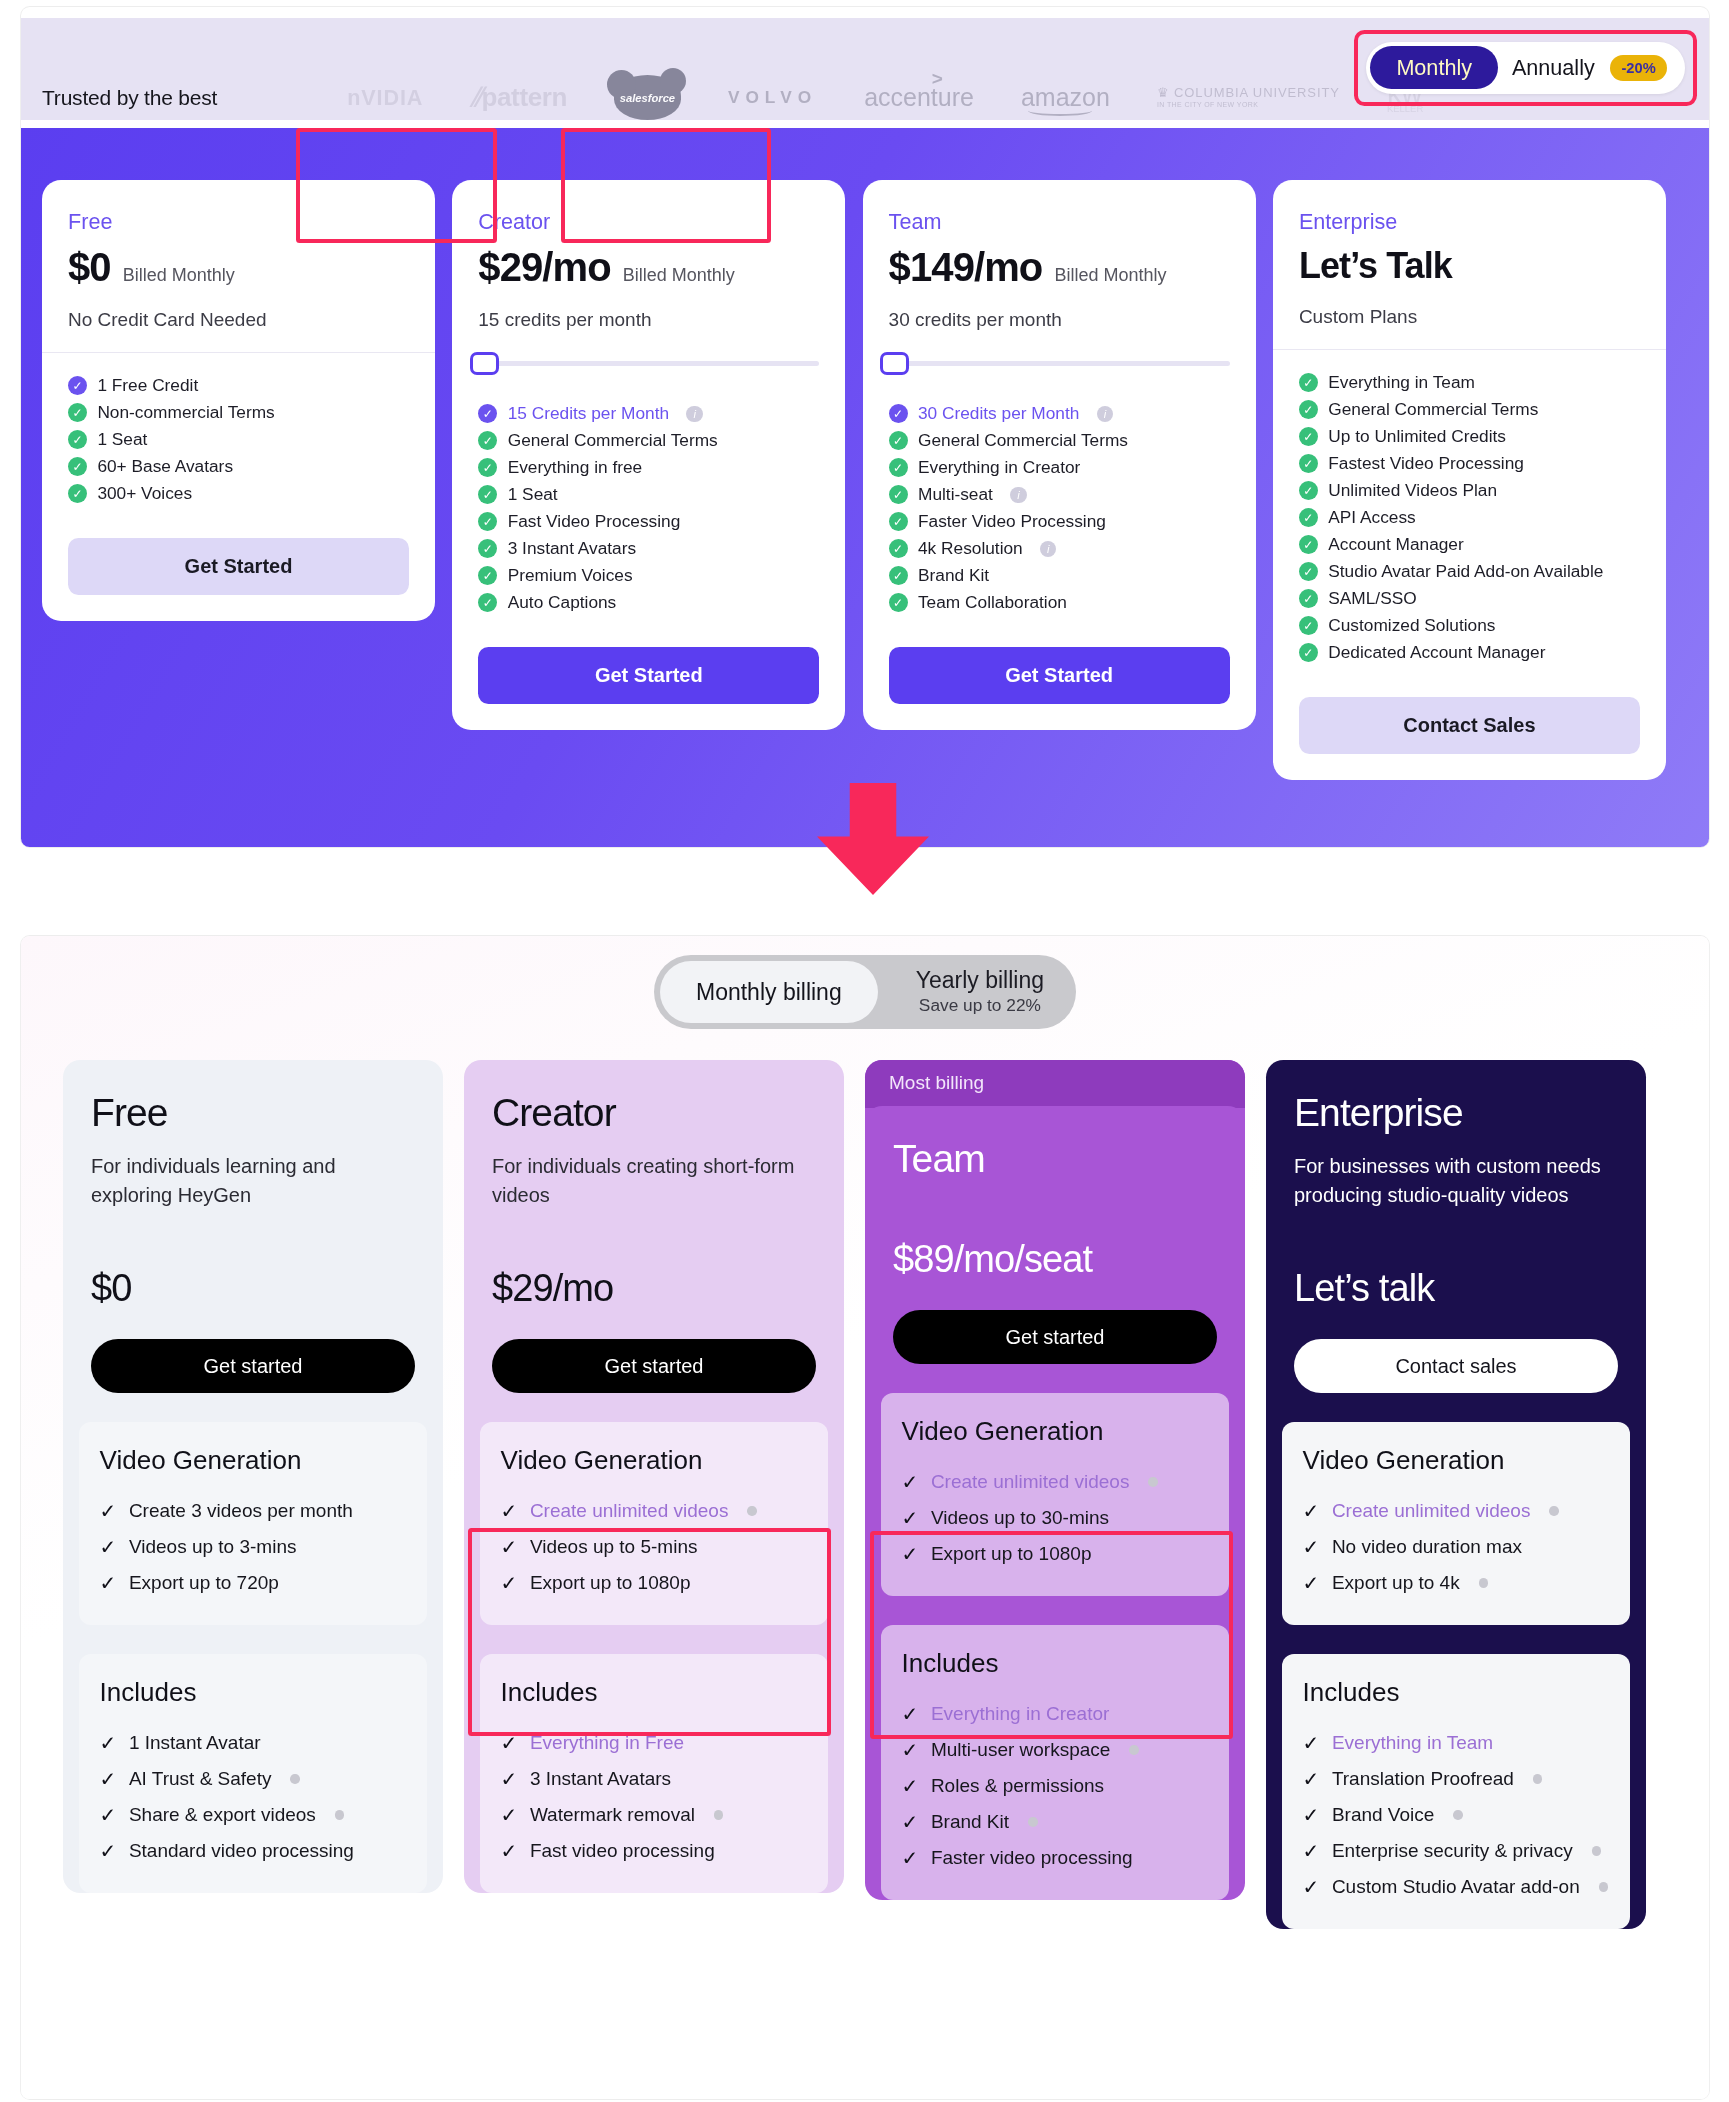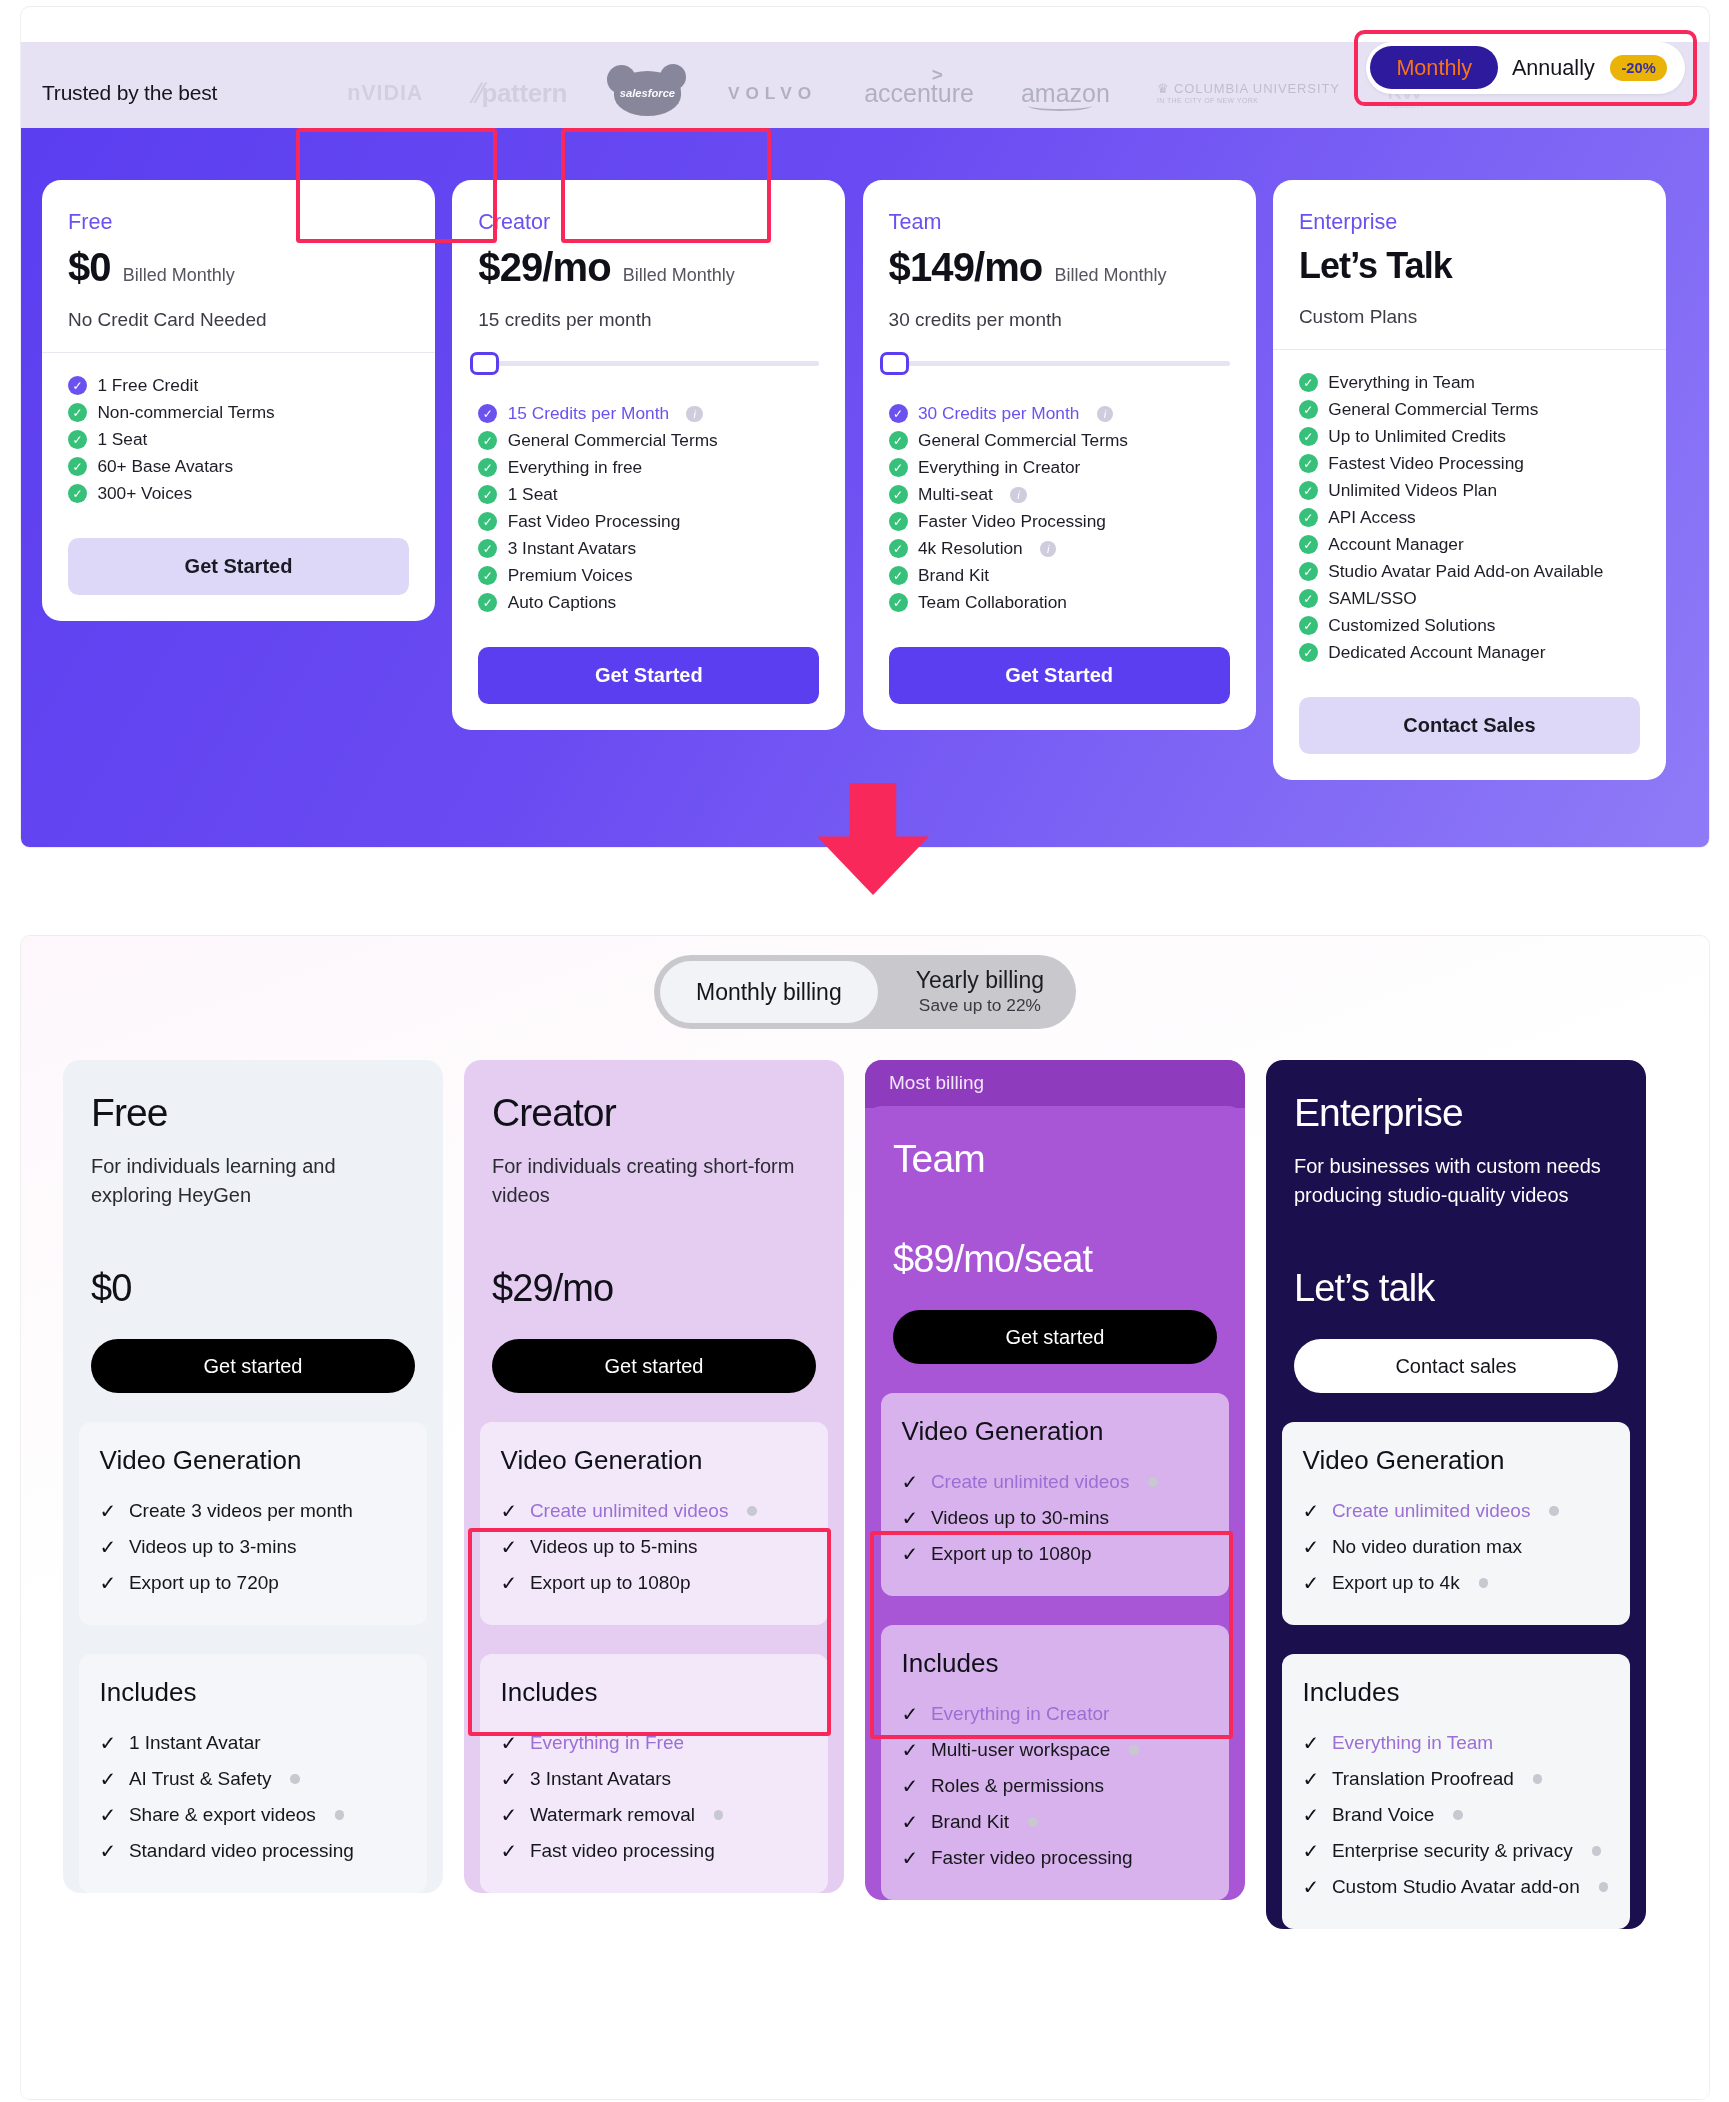--- a/index.html
+++ b/index.html
@@ -15,24 +15,24 @@
   .top-shot {
     position: absolute;
     left: 21px; top: 7px;
     width: 1688px; height: 840px;
     border-radius: 8.6px;
     overflow: hidden;
     box-shadow: 0 0 0 0.9px rgba(0,0,0,.07);
     background: #ffffff;
   }
   .logos-bar {
-    position: absolute; left: 0; top: 35px;
+    position: absolute; left: 0; top: 11px;
     width: 100%; height: 102px;
     background: #e6e2f3;
-    display: flex; align-items: center;
+    display: flex; align-items: flex-end;
   }
   .logos-bar-inner { display: flex; align-items: center; width: 100%; padding: 0 21px; }
   .trusted-label {
     font-size: 21px; color: #16161d; letter-spacing: -0.2px;
     white-space: nowrap; margin-right: 130px;
   }
   .logo { opacity: .42; color: #5d5d6e; white-space: nowrap; margin-right: 47px; }
   .logo-nvidia { font-size: 21.6px; font-weight: bold; letter-spacing: 0.9px; color: #b9b5c9; }
   .logo-pattern { font-size: 26px; font-weight: 600; letter-spacing: -0.4px; color: #b7b3c6;}
   .logo-salesforce {
@@ -61,21 +61,21 @@
     position: absolute; right: 12px; top: 23px;
     padding: 7.8px;
     border: 4.3px solid #f8285a; border-radius: 10.4px;
   }
   .billing-toggle {
     background:#ffffff; border-radius: 35px; height: 52px;
     display:flex; align-items:center; padding: 4.3px; gap: 3.5px;
     box-shadow: 0 0.9px 3.5px rgba(0,0,0,.08);
   }
   .bt-pill {
-    background: #2d1a9c; color: #f97316; border-radius: 35px;
+    background: #2d1a9c; color: #fef9c3; border-radius: 35px;
     padding: 0 26px; height: 43px; display:flex;align-items:center;
     font-size: 21.6px;
   }
   .bt-plain { color:#14141c; font-size: 21.6px; padding-left: 10.4px; }
   .bt-badge {
     background:#eab308; color:#3b2fa0; border-radius: 17.3px;
     font-size: 14.7px; font-weight: 600; padding: 5.2px 11.2px; margin: 0 14px 0 12px;
   }
 
   .pricing-stage {

